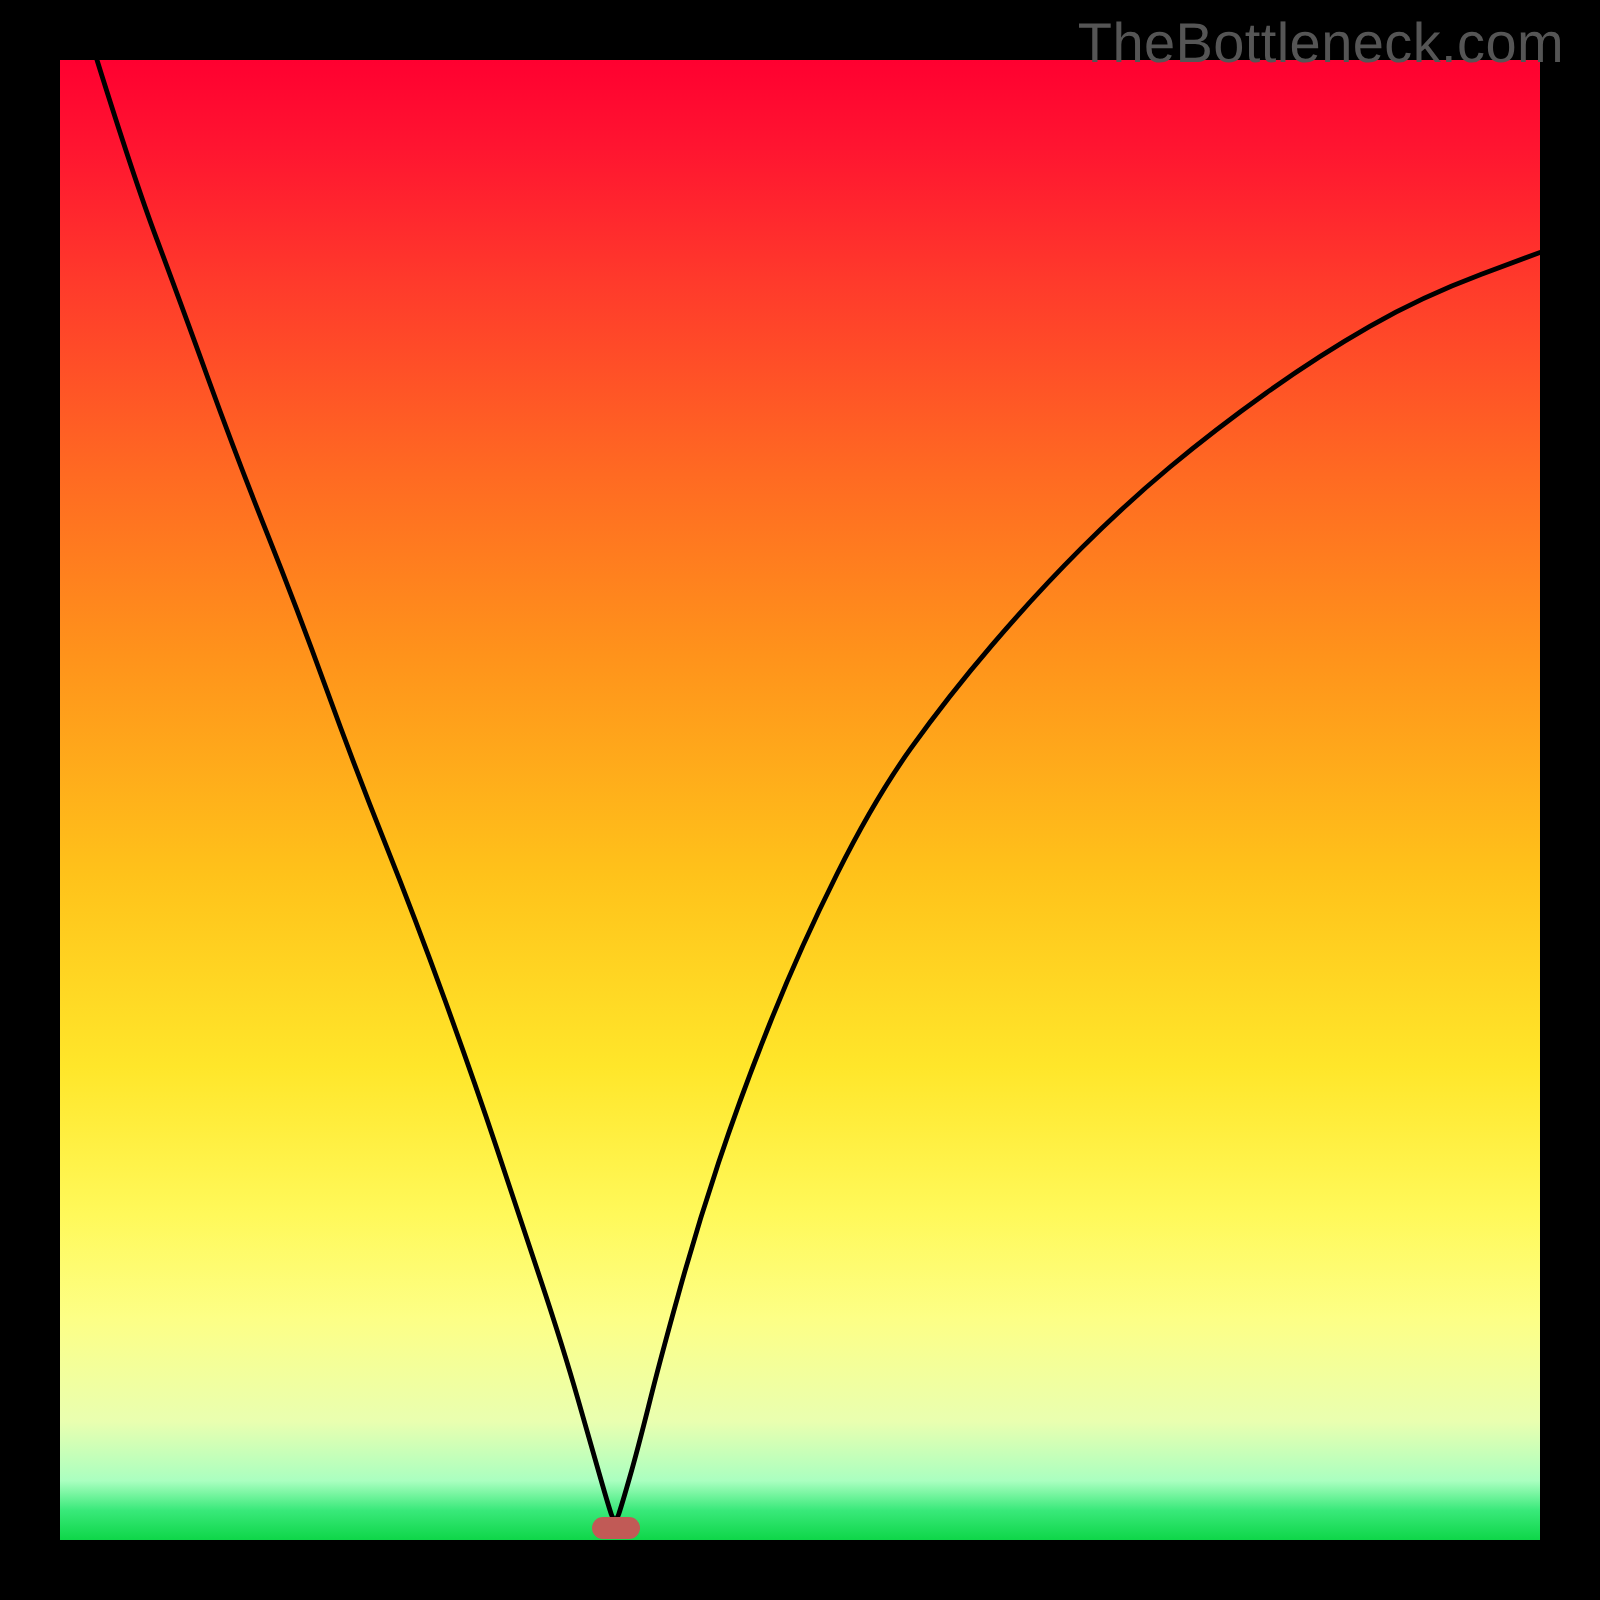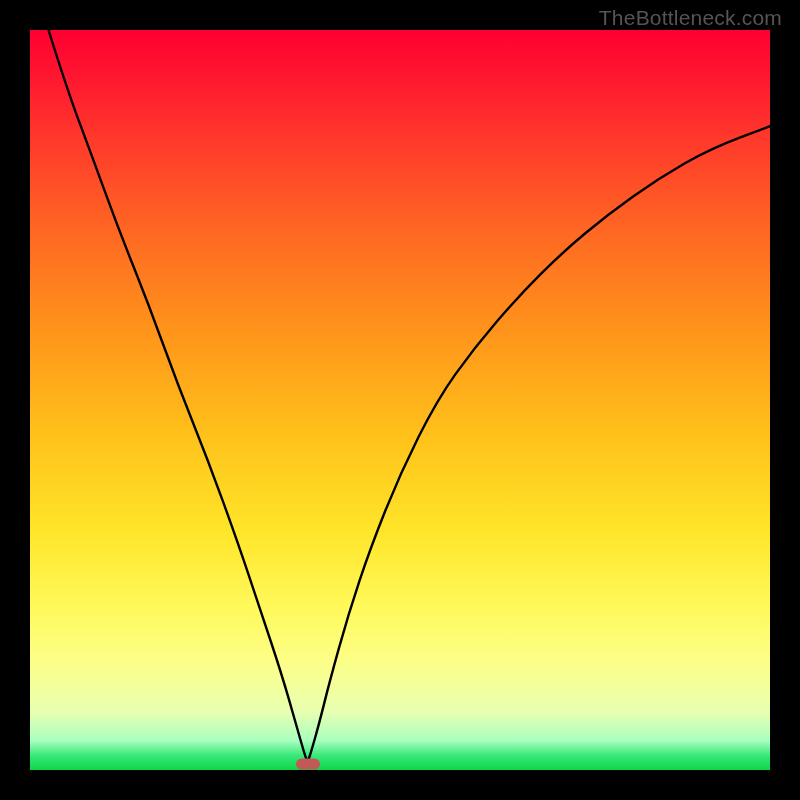--- a/index.html
+++ b/index.html
@@ -9,21 +9,21 @@
     background: #000;
     position: relative;
     font-family: Arial, Helvetica, sans-serif;
     overflow: hidden;
   }
   .watermark {
     position: absolute;
     top: 6px;
     right: 18px;
     color: #555;
-    font-size: 21px;
+    font-size: 28px;
     z-index: 10;
     letter-spacing: 0.2px;
   }
   .plot-area {
     position: absolute;
     left: 30px;
     top: 30px;
     width: 740px;
     height: 740px;
     background: linear-gradient(to bottom,

